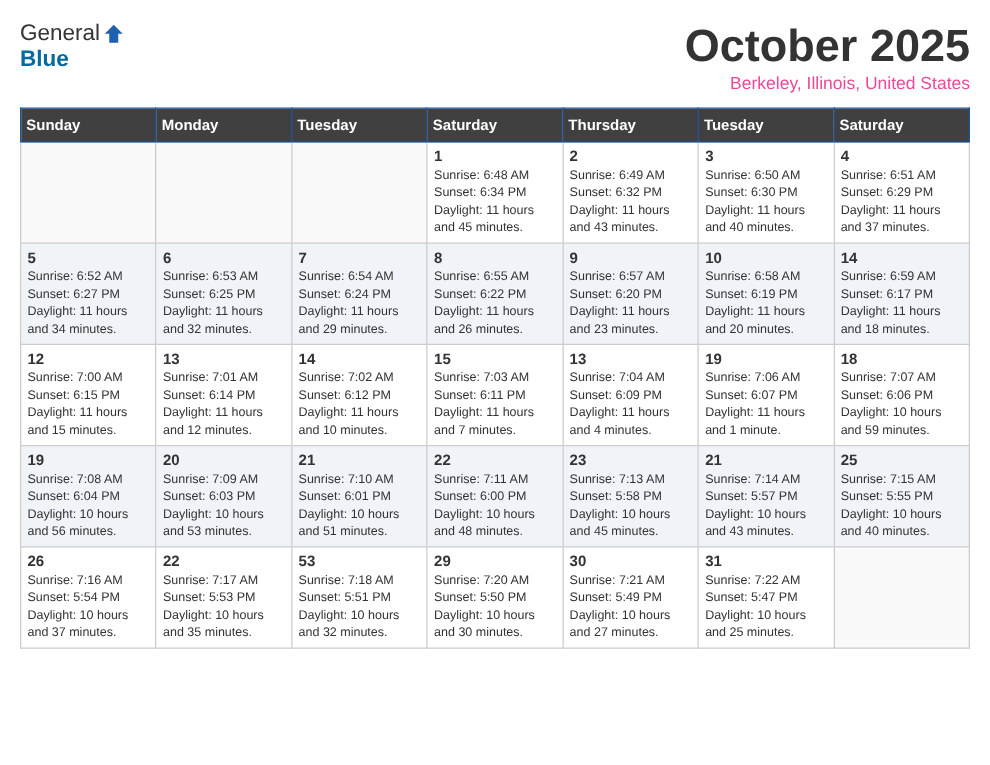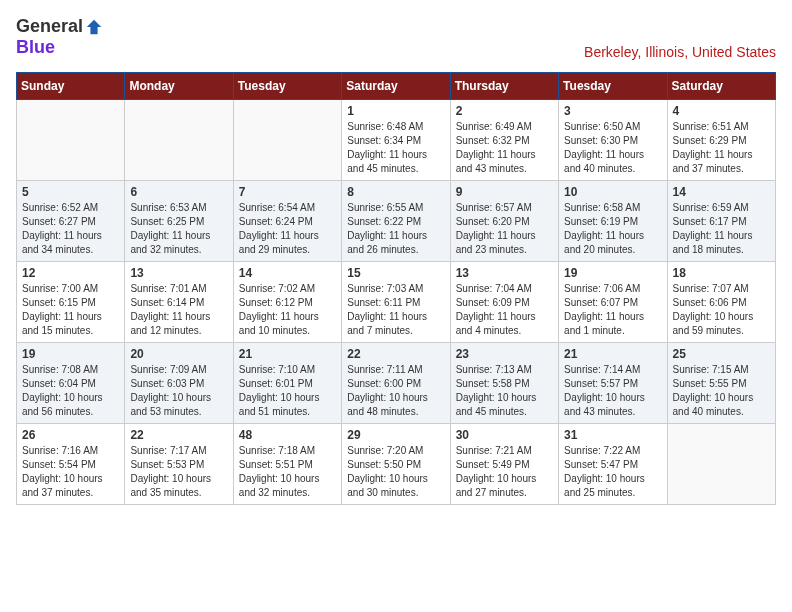--- a/index.html
+++ b/index.html
@@ -20,53 +20,52 @@
       display: flex;
       flex-direction: column;
       align-items: flex-start;
     }
     .logo-text {
       display: flex;
       align-items: center;
     }
     .logo-general {
       font-size: 18px;
-      font-weight: bold;
+      font-weight: normal;
       color: #333;
     }
     .logo-blue {
       font-size: 18px;
       font-weight: bold;
-      color: #6d28d9;
+      color: #0369a1;
     }
     .logo-icon {
       width: 18px;
       height: 18px;
       margin-left: 2px;
     }
     .title-section {
       text-align: right;
     }
     .month-title {
       font-size: 36px;
       font-weight: bold;
       color: #333;
     }
     .location {
       font-size: 14px;
-      color: #b91c1c;
-      margin-top: 28px;
+      color: #ec4899;
     }
     .calendar {
       width: 100%;
       border-collapse: collapse;
       border: 1px solid #ccc;
     }
     .calendar th {
-      background-color: #7f1d1d;
+      background-color: #404040;
       color: #fff;
       font-size: 12px;
       font-weight: bold;
       padding: 6px 4px;
       text-align: left;
       border: 1px solid #1a4f9a;
     }
     .calendar td {
       border: 1px solid #ccc;
       vertical-align: top;
@@ -101,20 +100,21 @@
   <div class="logo">
     <div class="logo-text">
       <span class="logo-general">General</span>
       <svg class="logo-icon" viewBox="0 0 20 20">
         <polygon points="10,2 18,10 14,10 14,18 6,18 6,10 2,10" fill="#2060b0"></polygon>
       </svg>
     </div>
     <span class="logo-blue">Blue</span>
   </div>
   <div class="title-section">
+    <div class="month-title">October 2025</div>
     <div class="location">Berkeley, Illinois, United States</div>
   </div>
 </div>
 
 <table class="calendar">
   <thead>
     <tr>
     <th>Sunday</th>
         <th>Monday</th>
         <th>Tuesday</th>
@@ -239,21 +239,21 @@
       <tr>
         <td>
           <div class="day-number">26</div>
           <div class="day-info">Sunrise: 7:16 AM<br>Sunset: 5:54 PM<br>Daylight: 10 hours and 37 minutes.</div>
         </td>
         <td>
           <div class="day-number">22</div>
           <div class="day-info">Sunrise: 7:17 AM<br>Sunset: 5:53 PM<br>Daylight: 10 hours and 35 minutes.</div>
         </td>
         <td>
-          <div class="day-number">48</div>
+          <div class="day-number">53</div>
           <div class="day-info">Sunrise: 7:18 AM<br>Sunset: 5:51 PM<br>Daylight: 10 hours and 32 minutes.</div>
         </td>
         <td>
           <div class="day-number">29</div>
           <div class="day-info">Sunrise: 7:20 AM<br>Sunset: 5:50 PM<br>Daylight: 10 hours and 30 minutes.</div>
         </td>
         <td>
           <div class="day-number">30</div>
           <div class="day-info">Sunrise: 7:21 AM<br>Sunset: 5:49 PM<br>Daylight: 10 hours and 27 minutes.</div>
         </td>

